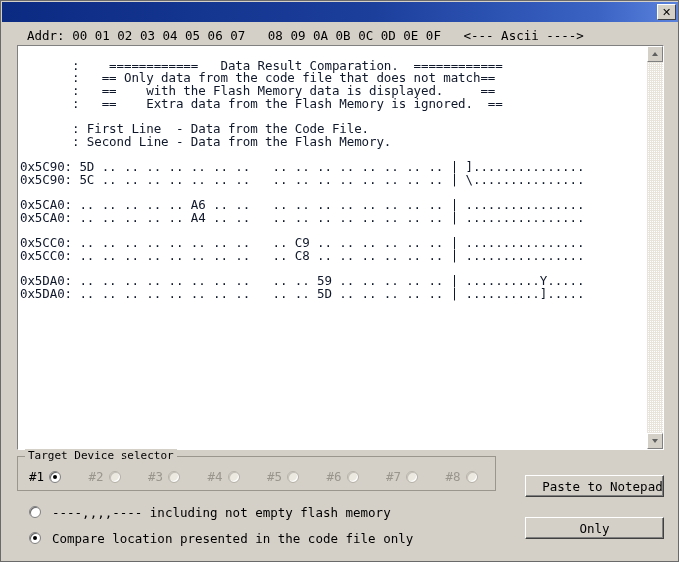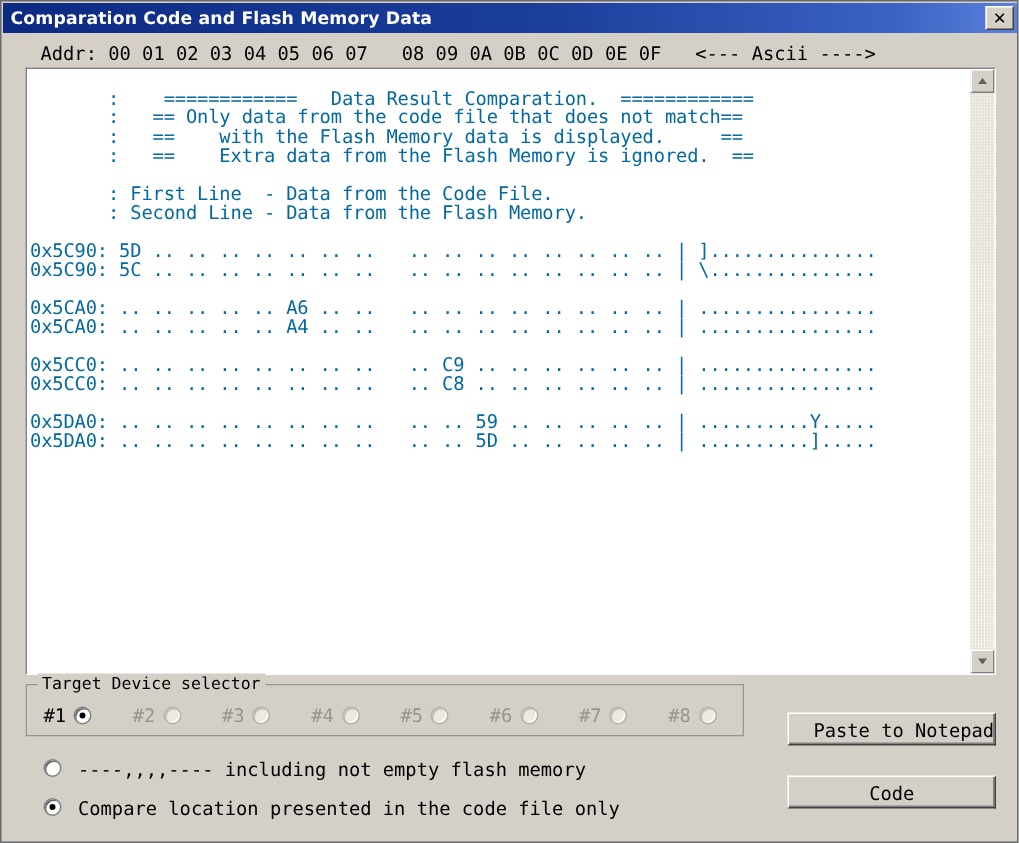--- a/index.html
+++ b/index.html
@@ -96,21 +96,21 @@
     overflow: hidden;
   }
   #text-content {
     position: absolute;
     left: 2px;
     top: 1px;
     width: 612px;
     font-family: "DejaVu Sans Mono", monospace;
     font-size: 12.5px;
     line-height: 12.7px;
-    color: #0369a1;
+    color: #0f172a;
     white-space: pre;
     letter-spacing: -0.1px;
   }
 
   
   #scrollbar {
     position: absolute;
     right: 0px;
     top: 0px;
     width: 16px;
@@ -290,21 +290,20 @@
     width: 139px;
     height: 22px;
   }
 </style>
 </head>
 <body>
 
 <div id="window">
 
   <div id="titlebar">
-    <span id="title-text">Comparation Code and Flash Memory Data</span>
     <span id="titlebar-spacer"></span>
     <div id="close-button">✕</div>
   </div>
 
   <div id="column-header">Addr: 00 01 02 03 04 05 06 07   08 09 0A 0B 0C 0D 0E 0F   &lt;--- Ascii ----&gt;</div>
 
   <div id="text-panel">
     <pre id="text-content">       :    ============   Data Result Comparation.  ============
        :   == Only data from the code file that does not match==
        :   ==    with the Flash Memory data is displayed.     ==
@@ -380,15 +379,15 @@
         <span class="radio"></span>
         <span class="option-label">----,,,,---- including not empty flash memory</span>
       </div>
       <div class="option-row">
         <span class="radio checked"></span>
         <span class="option-label">Compare location presented in the code file only</span>
       </div>
     </div>
 
   <div class="push-button" id="paste-button">Paste to Notepad</div>
-  <div class="push-button" id="exit-button">Code</div>
+  <div class="push-button" id="exit-button">Only</div>
 
 </div>
 
 </body></html>

